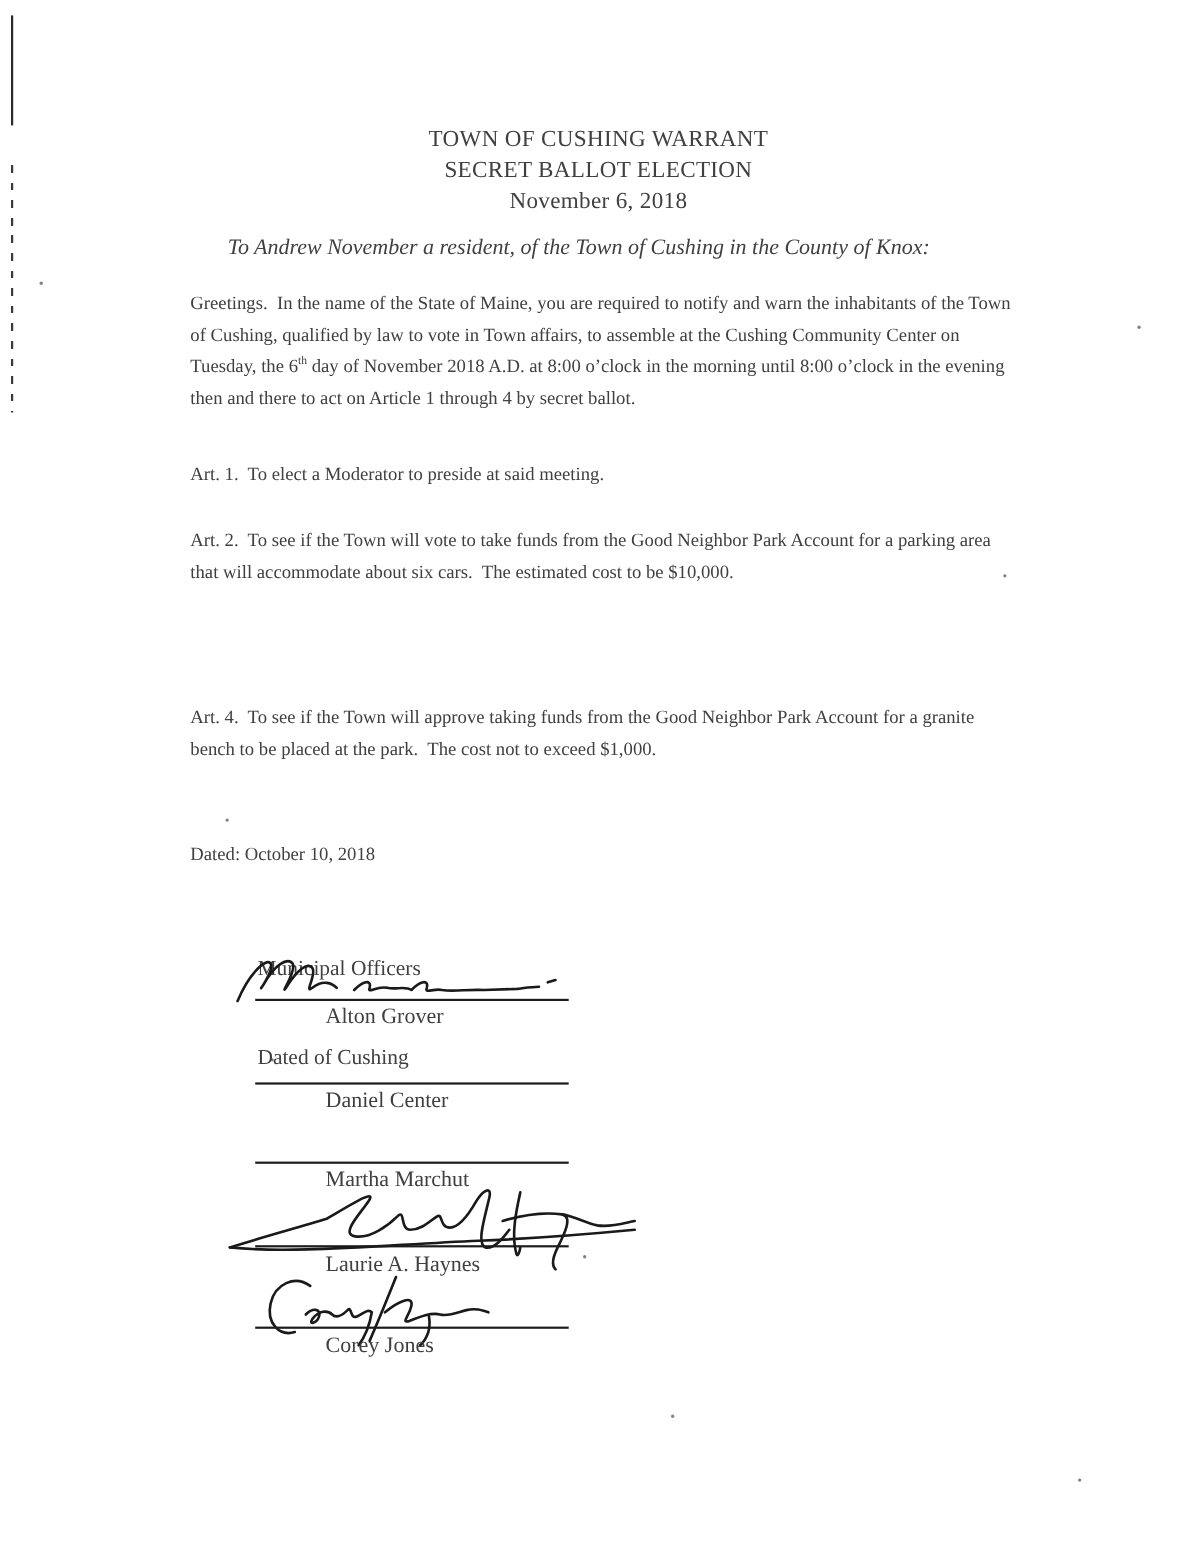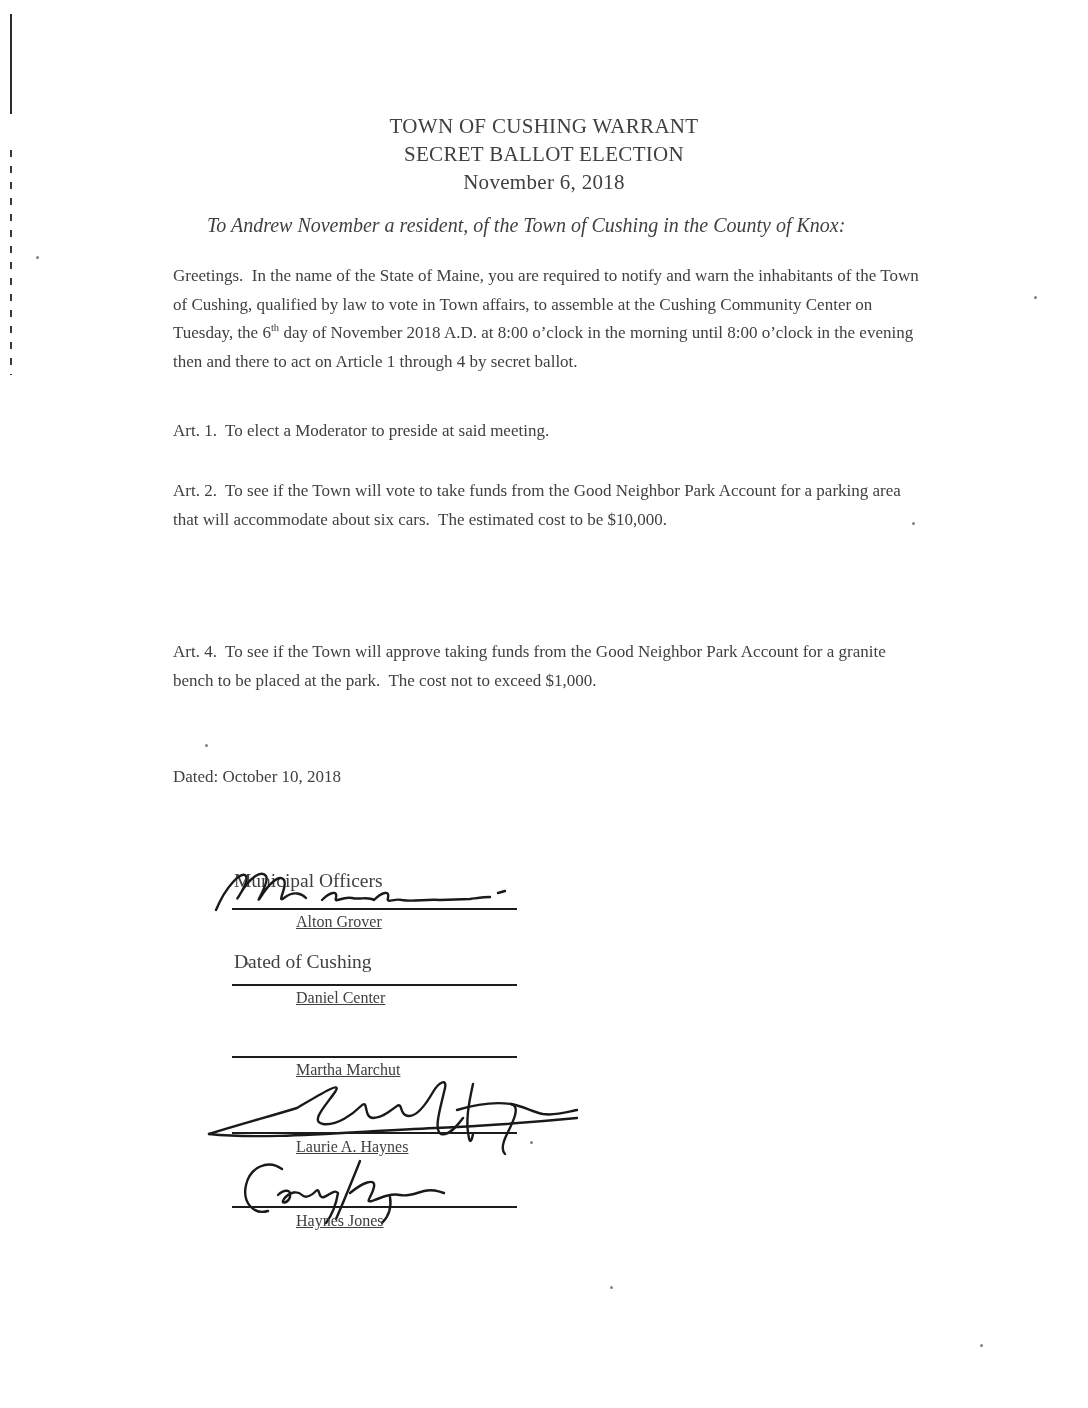--- a/index.html
+++ b/index.html
@@ -50,22 +50,21 @@
   }
   sup { font-size: 0.62em; line-height: 0; }
   .sig-line {
     position: absolute;
     left: 232px; width: 285px; height: 0;
     border-top: 2px solid #1c1c1c;
   }
   .sig-name {
     position: absolute;
     left: 296px;
-    font-size: 16px;
-    text-decoration: underline;
+    font-size: 20px;
   }
   .sig-svg { position: absolute; }
   .sig-svg path {
     fill: none;
     stroke: #1a1a1a;
     stroke-width: 2.4;
     stroke-linecap: round;
     stroke-linejoin: round;
   }
   .edge-solid {
@@ -150,15 +149,15 @@
   <div class="sig-name" style="top:1138px;">Laurie A. Haynes</div>
 
   <svg class="sig-svg" style="left:238px; top:1153px;" width="230" height="72" viewBox="0 0 230 72">
     <path d="M44 16 C30 6, 12 14, 8 32 C4 50, 16 62, 30 58"></path>
     <path d="M40 42 C46 36, 54 36, 52 44 C50 50, 42 52, 46 46 C52 38, 60 38, 64 42 C68 46, 74 42, 78 38 C82 34, 80 46, 86 44 C92 42, 96 36, 100 40 C98 52, 94 62, 88 70"></path>
     <path d="M122 8 C114 28, 106 48, 98 66"></path>
     <path d="M112 40 C124 30, 138 24, 136 34 C134 44, 126 50, 134 48 C144 44, 154 40, 162 42 C170 44, 178 40, 186 38 C194 36, 200 38, 206 40"></path>
     <path d="M152 44 C154 56, 150 64, 144 70"></path>
   </svg>
   <div class="sig-line" style="top:1206px;"></div>
-  <div class="sig-name" style="top:1212px;">Haynes Jones</div>
+  <div class="sig-name" style="top:1212px;">Corey Jones</div>
 
 </div>
 
 </body></html>

